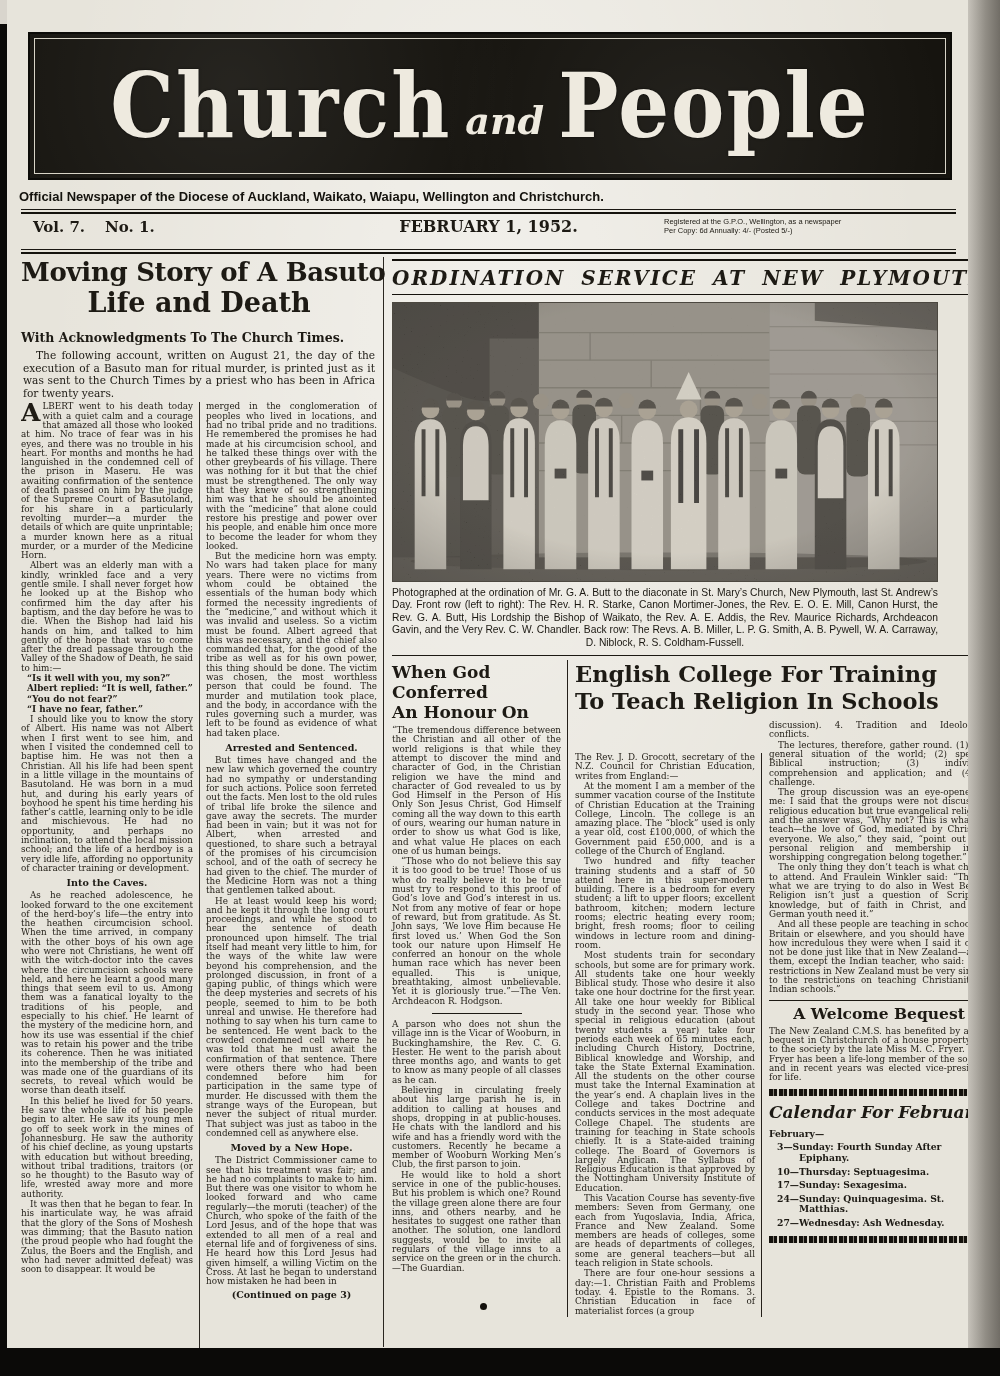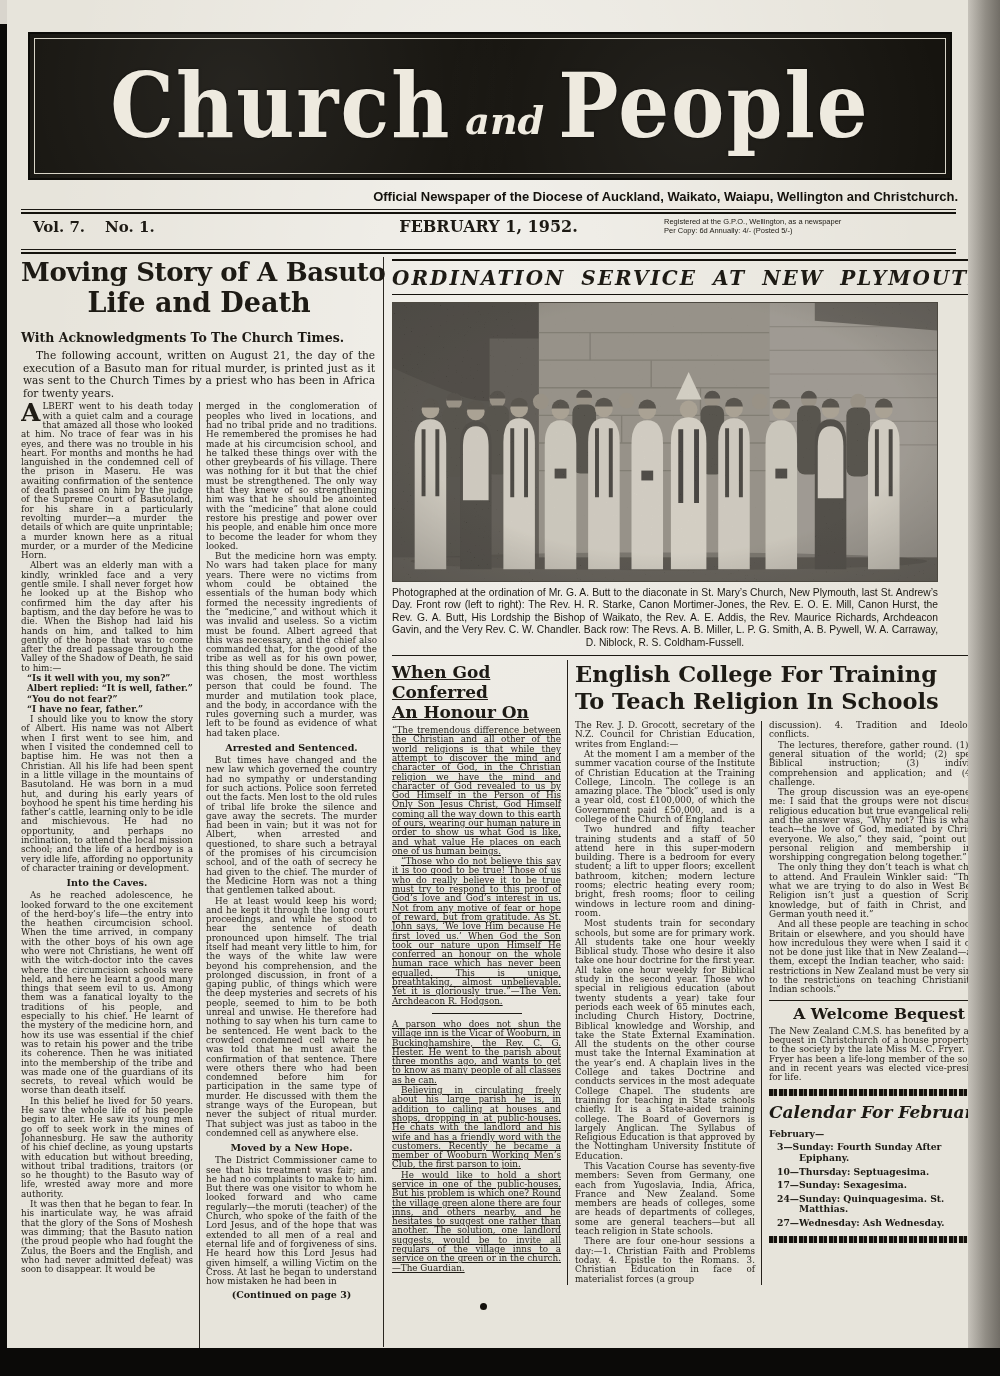--- a/index.html
+++ b/index.html
@@ -24,21 +24,21 @@
   .masthead-box { height:148px; margin:6px 6px 0 9px; background:
       radial-gradient(circle at 22% 35%, rgba(255,255,255,.07), transparent 40%),
       radial-gradient(circle at 72% 62%, rgba(255,255,255,.06), transparent 38%),
       #16140f;
       border:2px solid #0c0b08; outline:1px solid #d8d4c7; outline-offset:-7px;
       display:flex; align-items:center; justify-content:center; }
   .mast-word { font:700 80px/1 "DejaVu Serif", serif; color:#eeeadf; letter-spacing:2px;
                transform:scaleY(1.12); text-shadow:0 0 2px rgba(0,0,0,.8); }
   .mast-and  { font:italic 700 38px/1 "DejaVu Serif", serif; color:#eeeadf; margin:30px 14px 0 14px; }
 
-  .subtitle { text-align:right; margin-top:9px; font:700 13px/15px "Liberation Sans", sans-serif; color:#14120d; }
+  .subtitle { text-align:left; margin-top:9px; font:700 13px/15px "Liberation Sans", sans-serif; color:#14120d; }
 
   .double-rule { height:5px; border-top:1px solid #1a1712; border-bottom:2px solid #14120d; margin:5px 2px 0 2px; }
   .dateline { position:relative; height:30px; margin:0 2px; }
   .vol { position:absolute; left:12px; top:6px; font:700 15px/1 "DejaVu Serif", serif; }
   .volgap { display:inline-block; width:20px; }
   .date { position:absolute; left:50%; top:5px; transform:translateX(-50%); font:700 16px/1 "DejaVu Serif", serif; }
   .reg { position:absolute; right:12px; top:3px; width:280px; font:400 7.5px/9px "Liberation Sans", sans-serif; color:#24211a; }
 
   
   .main { display:flex; height:1090px; margin-top:3px; }
@@ -64,24 +64,24 @@
 
   
   .ord-head { border-top:2px solid #14110c; border-bottom:1px solid #14110c; padding:5px 0 4px;
               text-align:center; font:italic 700 20px/24px "DejaVu Serif", serif; letter-spacing:2px; word-spacing:7px; white-space:nowrap; }
   .photo { width:546px; height:280px; margin:7px 0 5px 0; border:1px solid #4c4840; }
   .photo svg { display:block; width:100%; height:100%; }
   .caption { width:546px; font:400 10.3px/12.4px "Liberation Sans", sans-serif; text-align:justify; text-align-last:center; color:#1b1812; }
   .cols-rule { border-top:1px solid #1c1913; margin:6px 0 0 0; }
 
   .rcols { display:flex; margin-top:4px; }
-  .colA { width:176px; flex:none; padding-right:6px; border-right:1px solid #241f19;text-decoration:underline; }
+  .colA { width:176px; flex:none; padding-right:6px; border-right:1px solid #241f19; }
   .colBC { flex:1; padding-left:7px; }
   .bc-row { display:flex; }
-  .colB { width:187px; flex:none; padding-right:6px; border-right:1px solid #241f19; }
+  .colB { width:187px; flex:none; padding-right:6px; border-right:1px solid #241f19;margin-top:32px; }
   .colC { flex:1; padding-left:7px; }
 
   .honour-h { font:700 17px/20px "DejaVu Serif", serif; margin:2px 0 4px; }
   .short-rule { width:90px; border-top:1px solid #1c1913; margin:7px auto 6px; }
   .parson-h { text-align:center; font:700 19px/23px "DejaVu Serif", serif; margin:2px 0 5px; }
 
   .college-h { font:700 22.5px/27px "DejaVu Serif", serif; white-space:nowrap; margin:1px 0 6px; }
 
   .thin-rule { border-top:1px solid #1c1913; margin:5px 0 4px; }
   .bequest-h { text-align:center; font:700 15.5px/18px "DejaVu Serif", serif; margin:2px 0 4px; }

